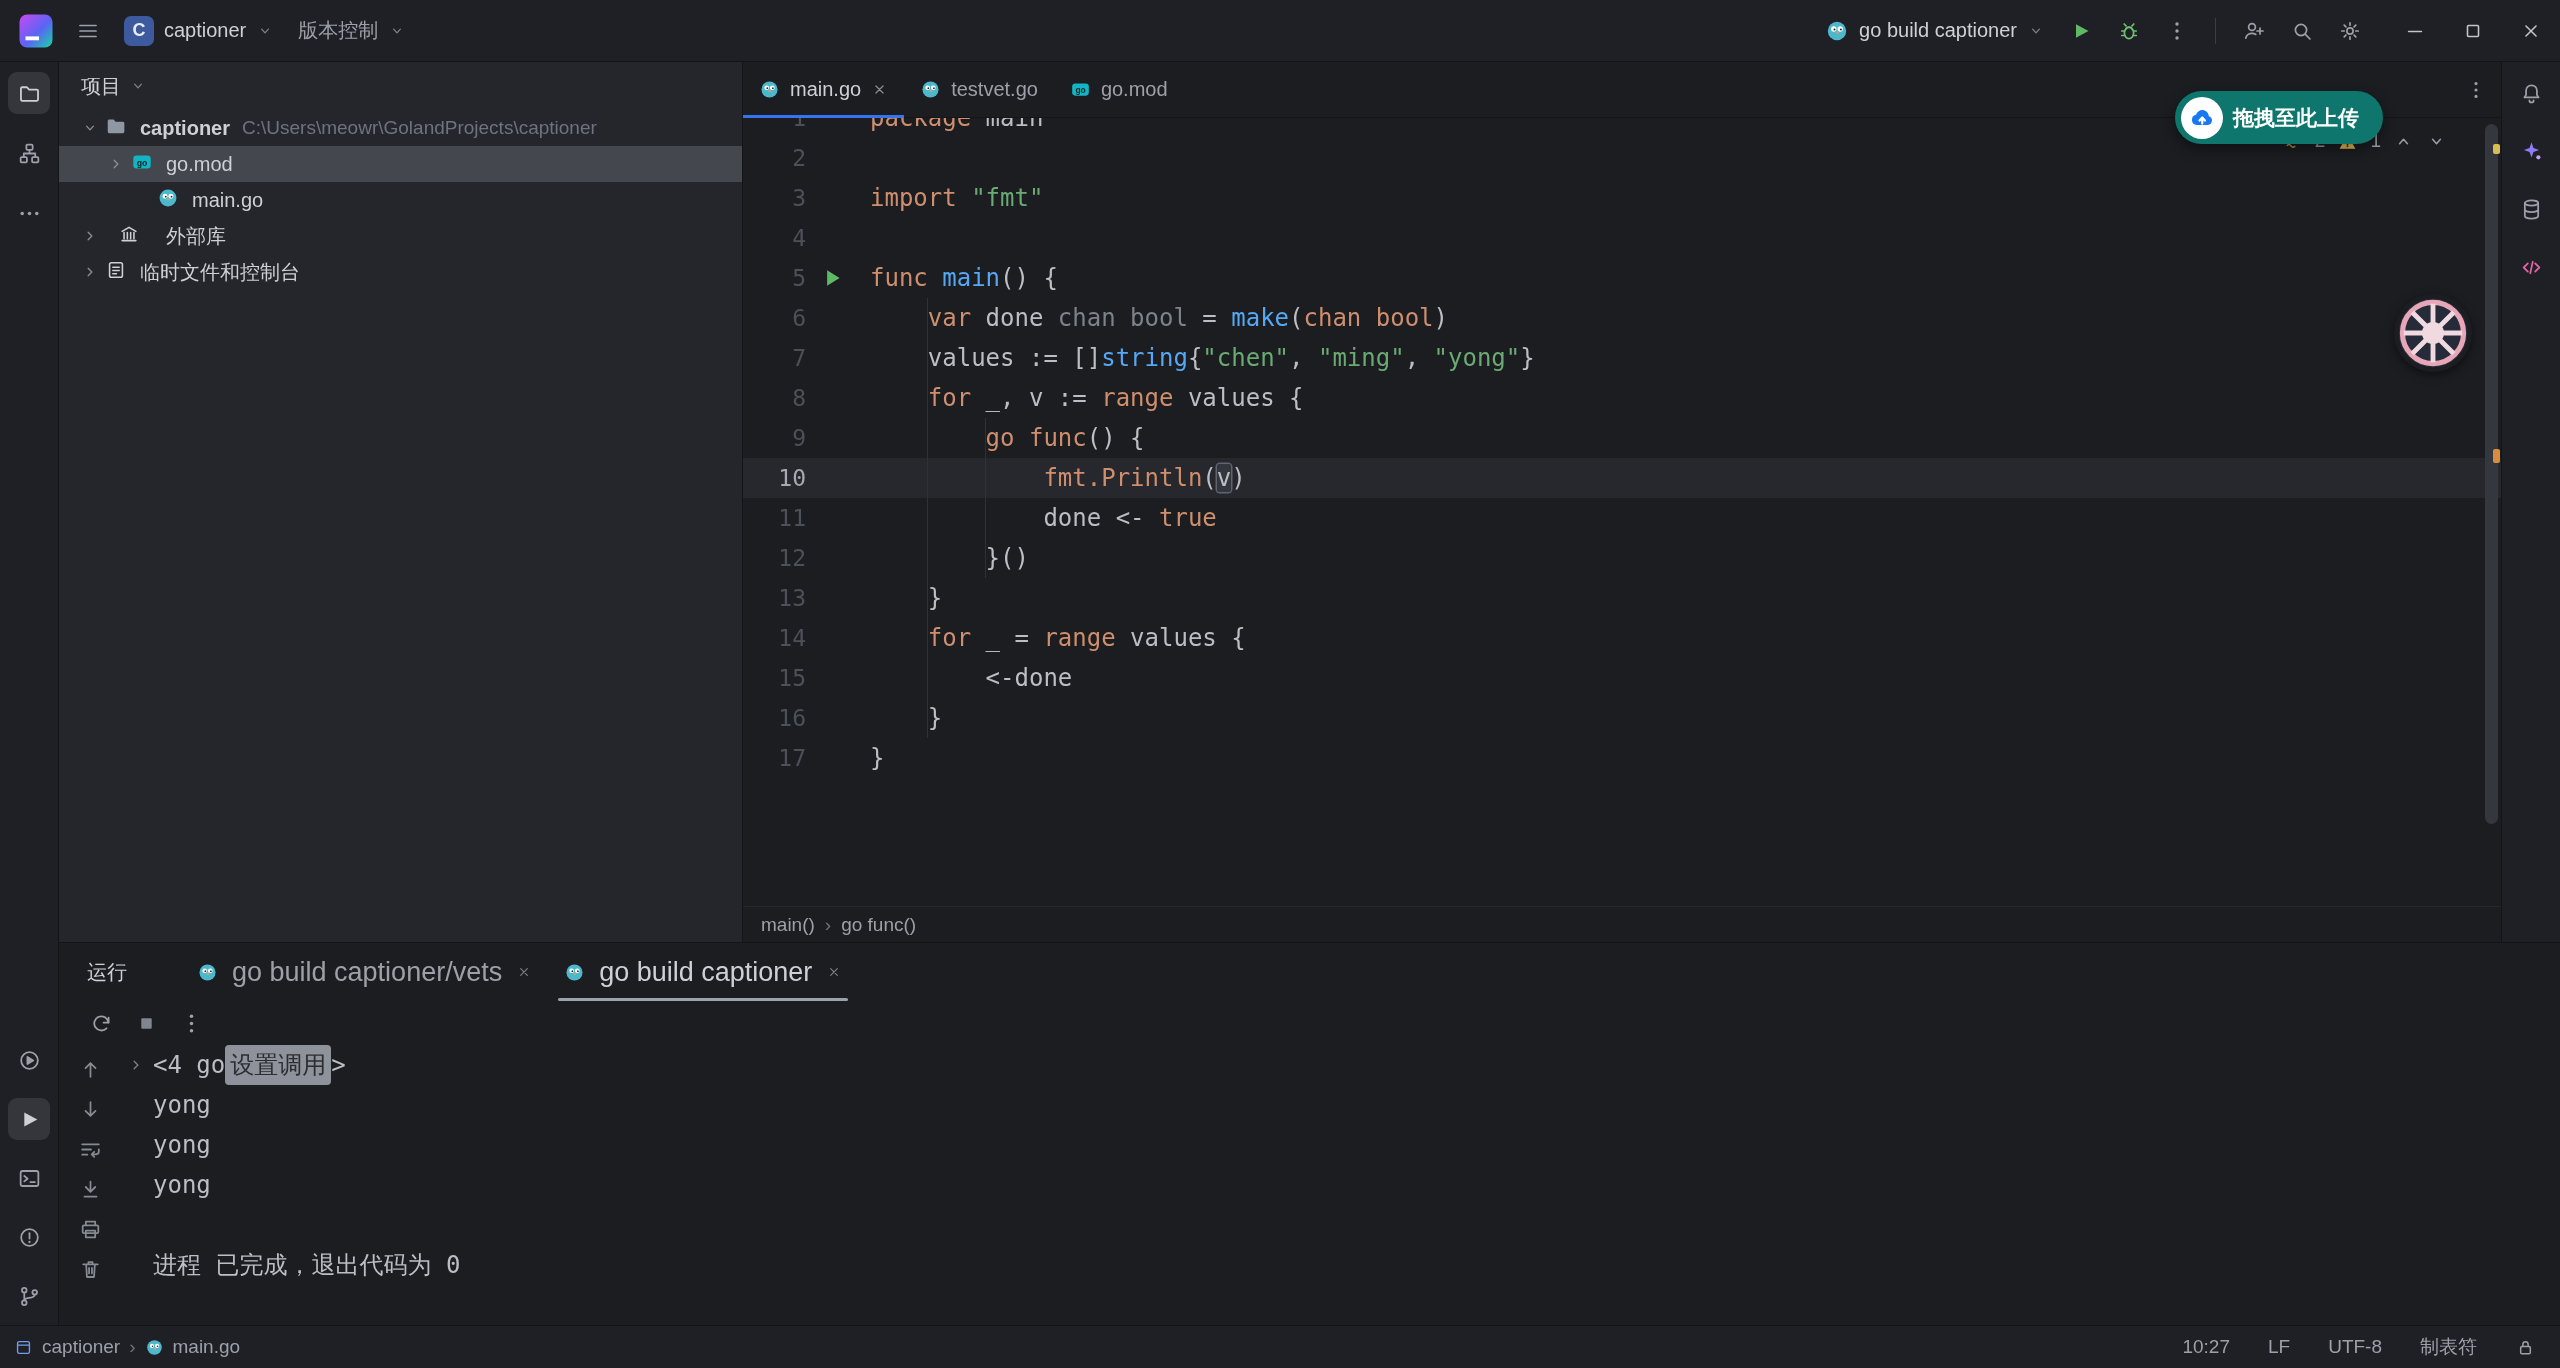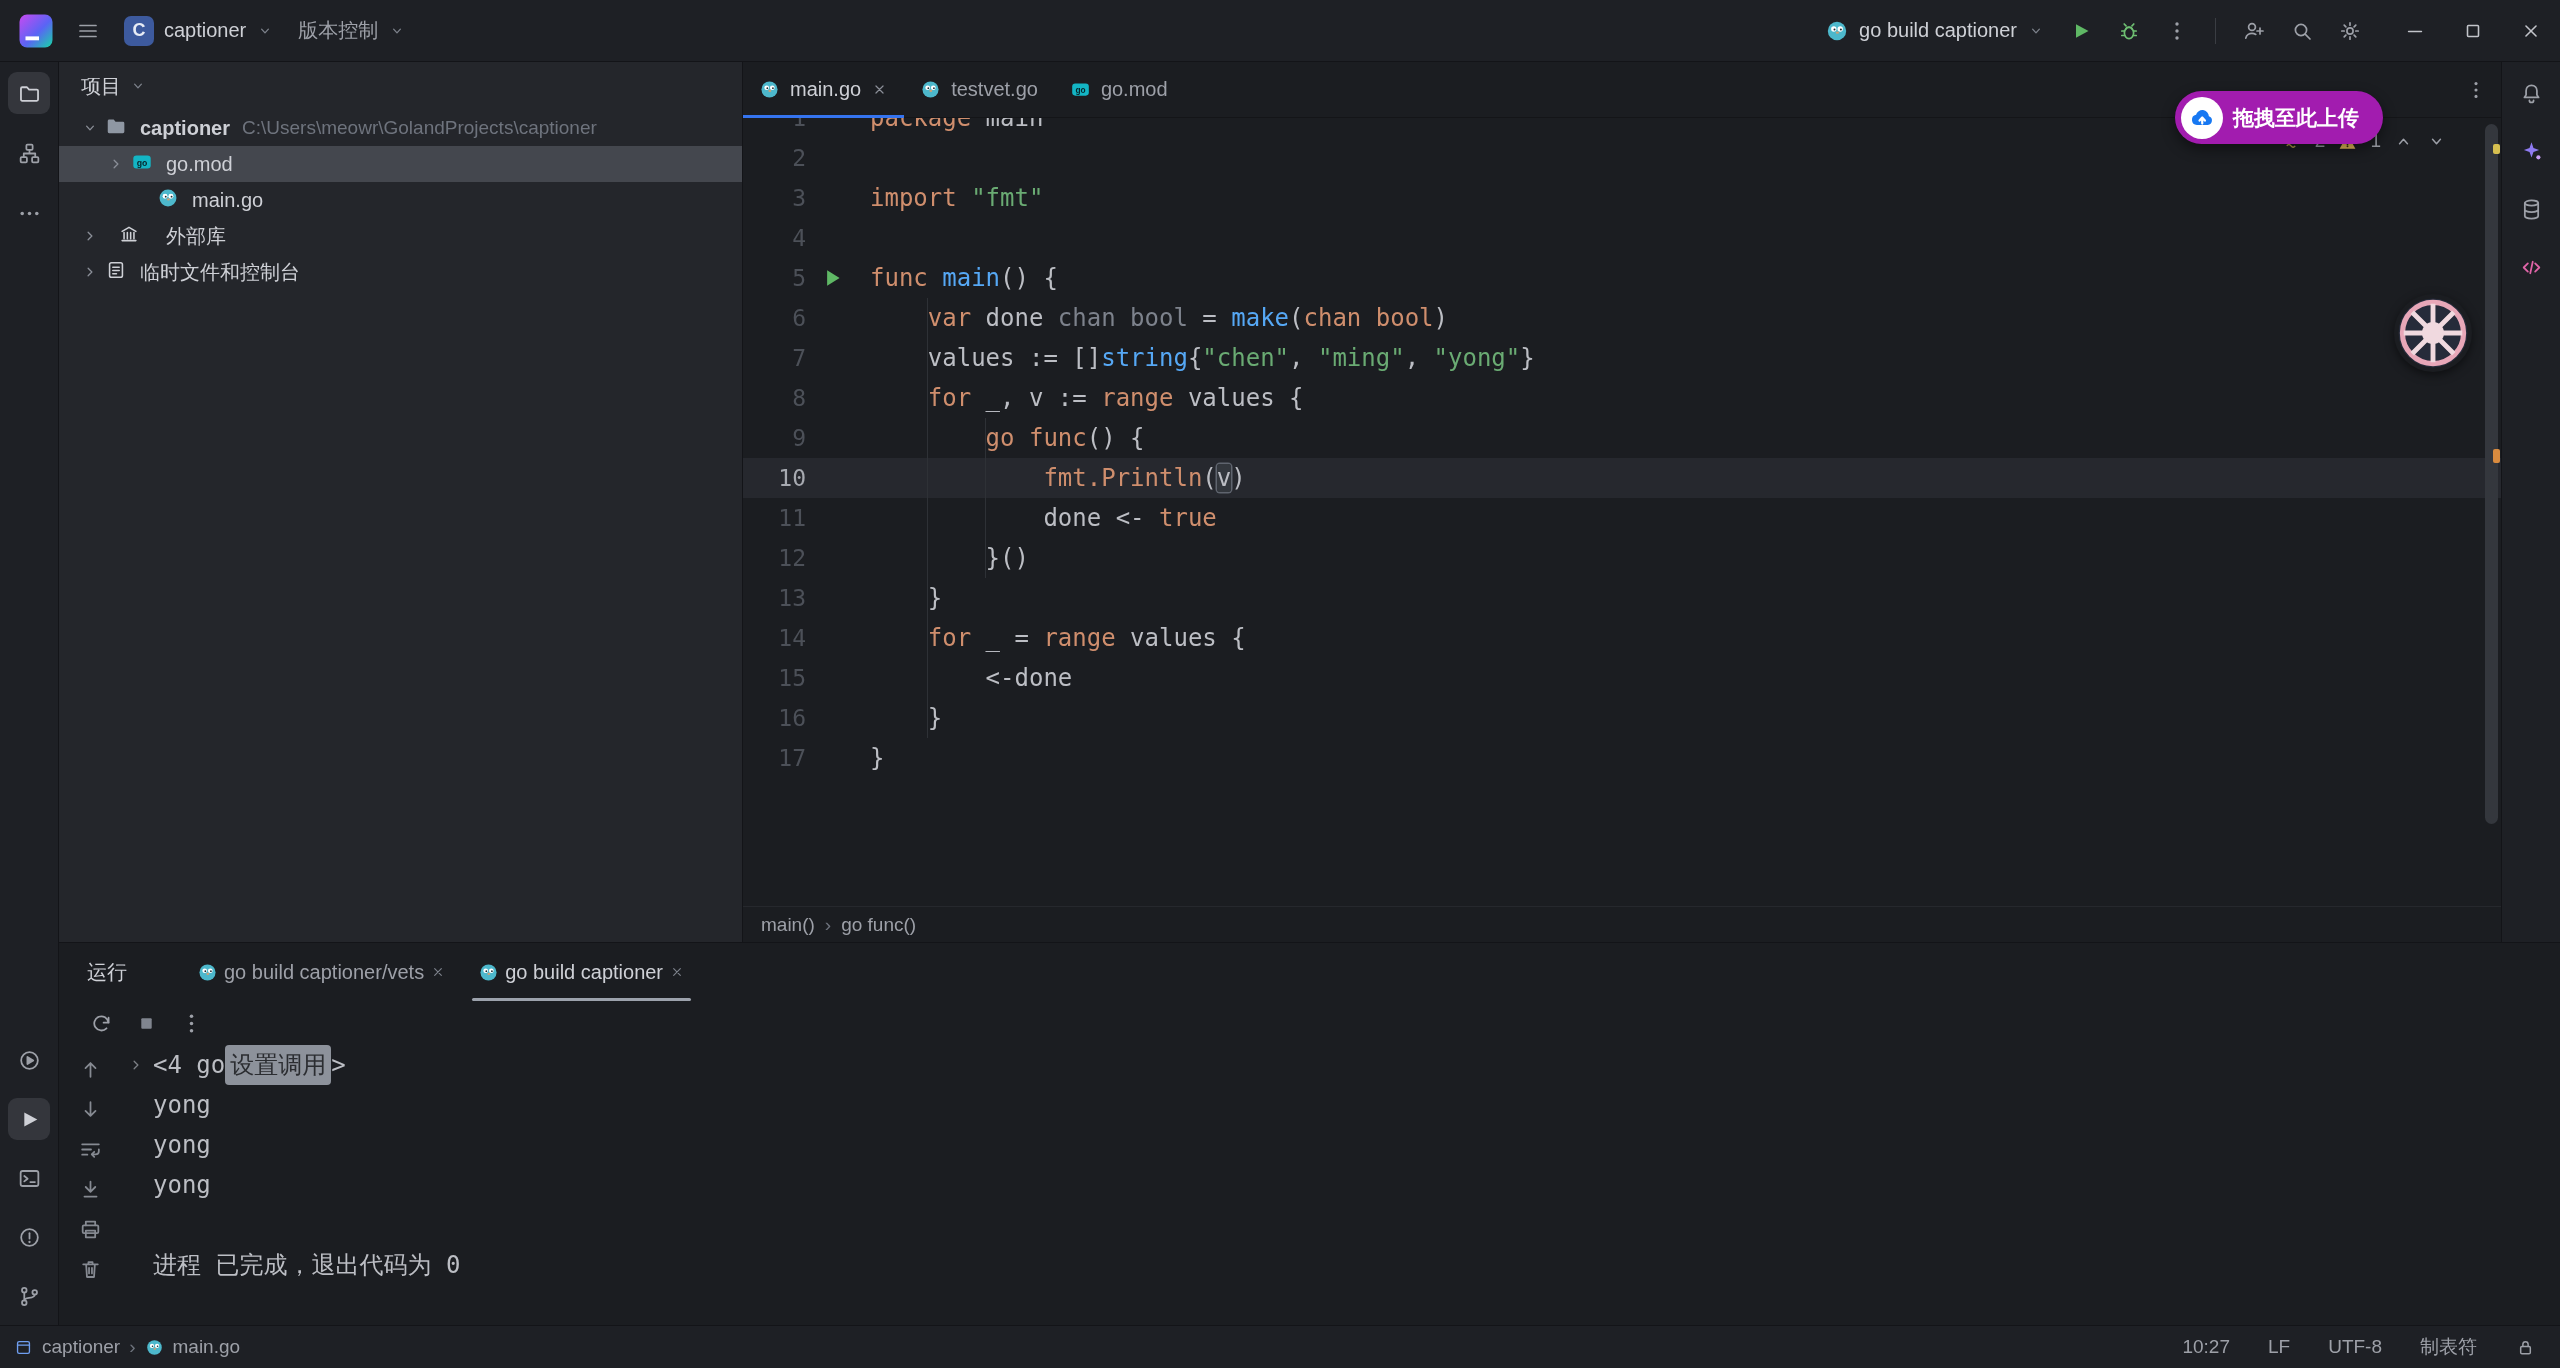--- a/index.html
+++ b/index.html
@@ -79,30 +79,30 @@
   .inspections{position:absolute;top:12px;right:54px;display:flex;align-items:center;gap:12px;color:#9da0a8;font-size:19px;}
   .inspections .ic{width:21px;height:21px;}
   .wheel-avatar{position:absolute;left:1651px;top:176px;width:78px;height:78px;border-radius:50%;
     box-shadow:0 3px 10px rgba(0,0,0,.5);}
   .breadcrumbs{height:36px;border-top:1px solid #26282d;display:flex;align-items:center;gap:10px;padding-left:18px;
     font-size:19px;color:#9da0a8;}
   .crumb-sep{color:#6e737d;}
 
   
   .upload-pill{position:absolute;left:2175px;top:91px;height:53px;z-index:60;display:flex;align-items:center;gap:10px;
-    background:#a21caf;border-radius:27px;padding:0 24px 0 6px;color:#fff;font-size:21px;font-weight:700;
+    background:#0f766e;border-radius:27px;padding:0 24px 0 6px;color:#fff;font-size:21px;font-weight:700;
     box-shadow:0 5px 14px rgba(0,0,0,.45);}
   .pill-disc{width:42px;height:42px;border-radius:50%;background:#fff;display:flex;align-items:center;justify-content:center;}
   .pill-disc .ic{width:28px;height:28px;}
 
   
   .run-panel{position:absolute;top:942px;left:59px;width:2501px;height:383px;background:#1b1d21;border-top:1px solid #131418;}
   .run-header{height:58px;display:flex;align-items:stretch;padding-left:28px;}
   .run-title{display:flex;align-items:center;font-size:20px;color:#ced0d6;margin-right:54px;}
-  .rtab{display:flex;align-items:center;gap:6px;padding:0 16px;font-size:20px;color:#9da0a8;position:relative;}
+  .rtab{display:flex;align-items:center;gap:14px;padding:0 16px;font-size:27px;color:#9da0a8;position:relative;}
   .rtab .ic{width:21px;height:21px;}
   .rtab .closex{width:16px;height:16px;color:#7d828c;}
   .rtab.active{color:#ced0d6;}
   .rtab.active::after{content:"";position:absolute;left:10px;right:10px;bottom:0;height:3px;border-radius:2px;background:#9ca2ac;}
   .run-toolbar{height:44px;display:flex;align-items:center;gap:20px;padding-left:30px;color:#9da0a8;}
   .run-toolbar .ic{width:25px;height:25px;}
   .console-wrap{position:relative;height:281px;}
   .console-gutter{position:absolute;left:0;top:12px;width:62px;display:flex;flex-direction:column;gap:15px;align-items:center;
     color:#868a92;}
   .console-gutter .ic{width:25px;height:25px;}

